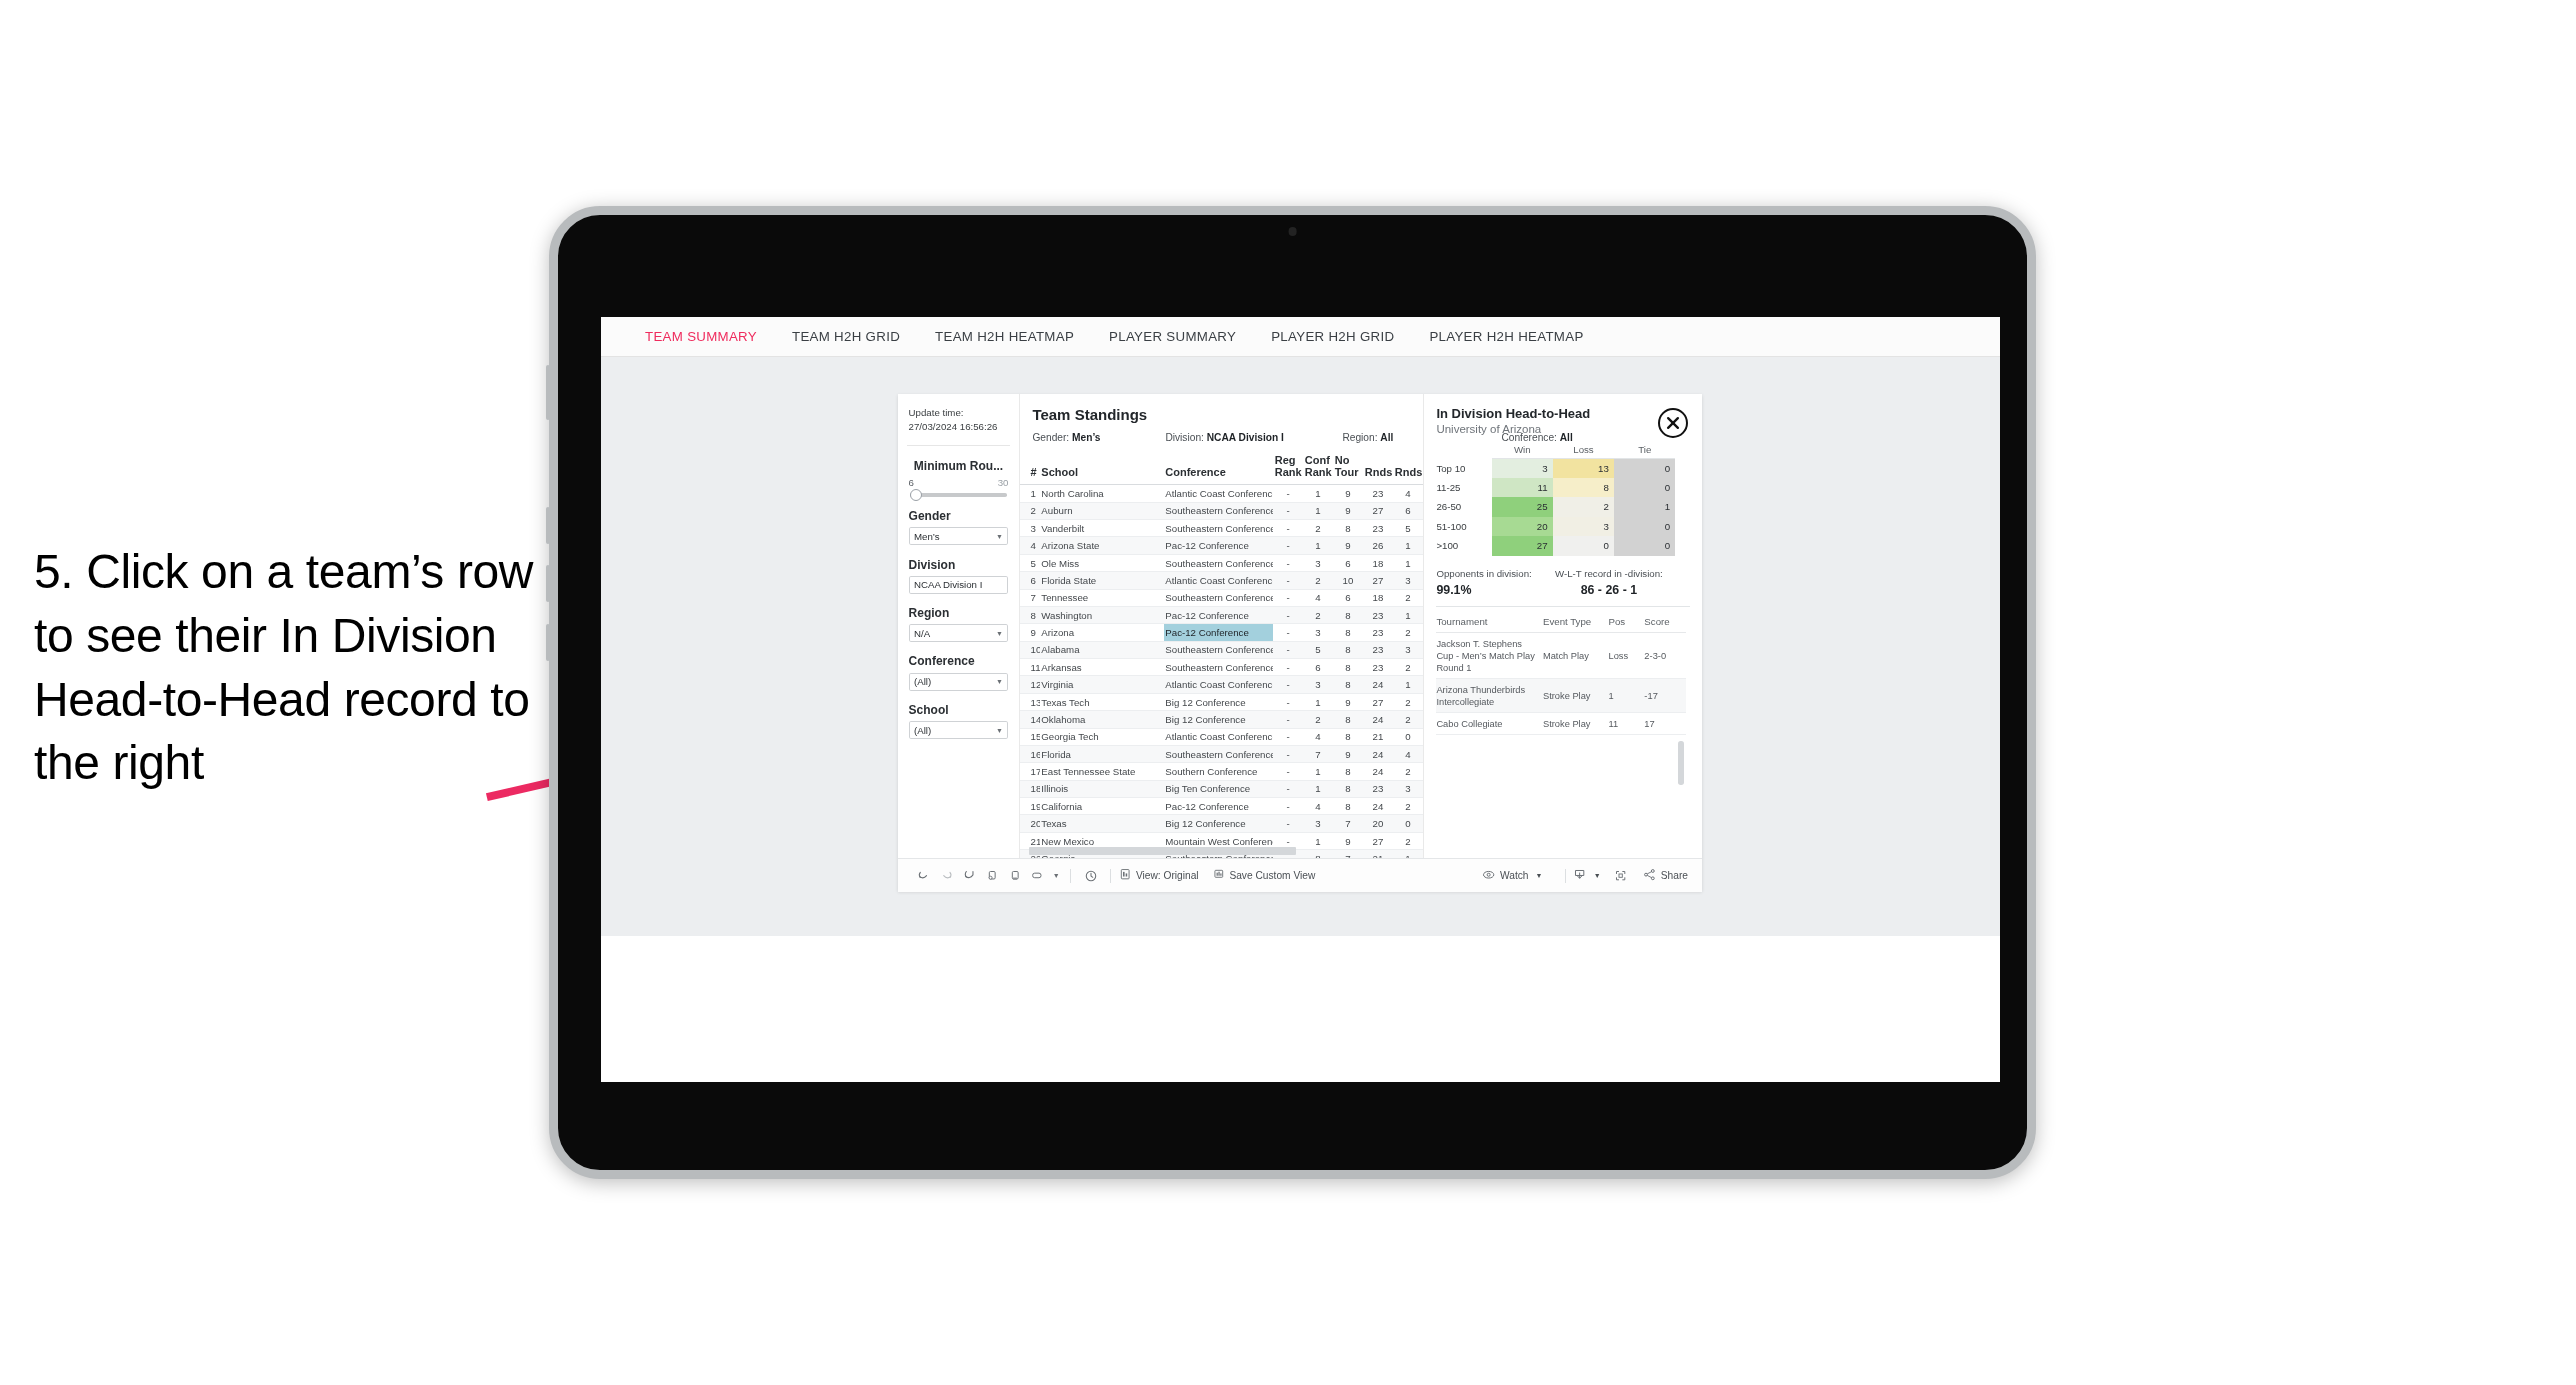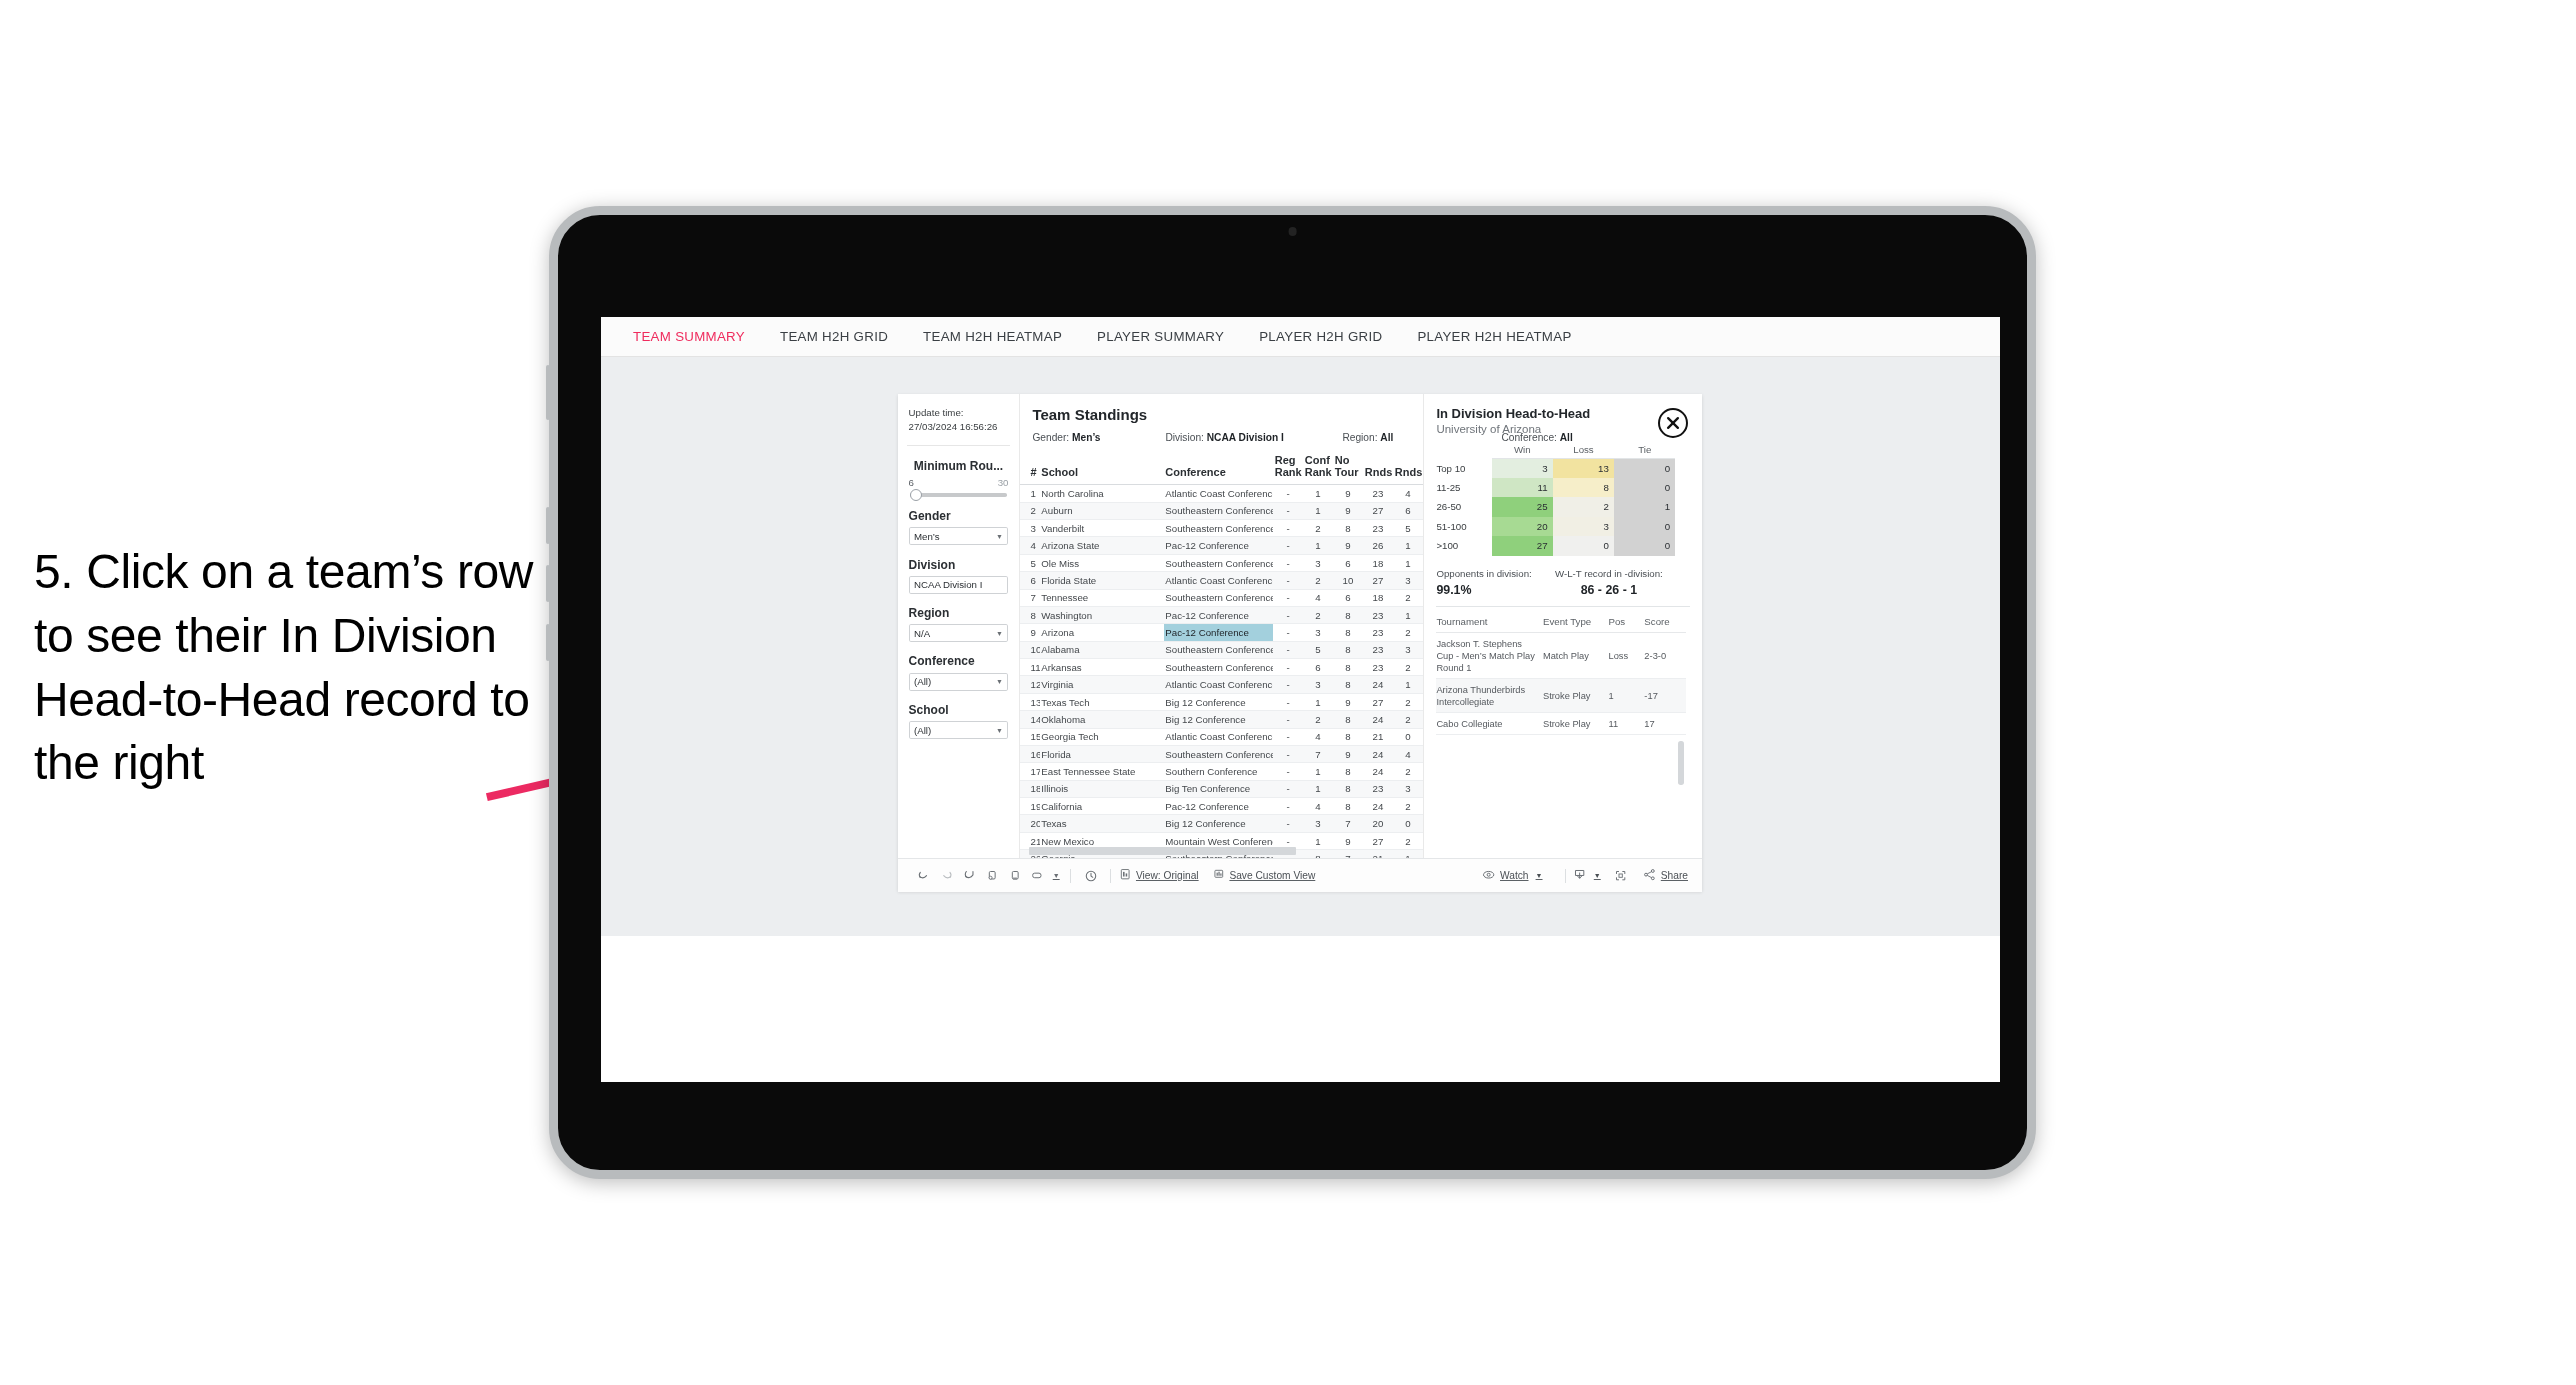--- a/index.html
+++ b/index.html
@@ -78,21 +78,21 @@
   }
   .hr-div { color:#c8c8c8; }
   .signout { cursor:pointer; }
 
   
   #sub-nav {
     height:40px; background:#fbfbfb; display:flex; align-items:center;
     border-bottom:0.9px solid #e3e3e3; padding-left:32px; gap:35px;
   }
   .subnav-item { font-size:13.3px; color:#3a3f44; letter-spacing:0.3px; cursor:pointer; }
-  .subnav-item.active { color:#ef2b5d; }
+  .subnav-item.active { color:#ef2b5d;margin-left:12px; }
 
   
   #content { background:#eceef0; height:579px; padding:39px 0 0 0; position:relative; }
 
   #viz {
     position:absolute; left:297px; top:37px; width:804px; height:498px;
     background:#ffffff; box-shadow:0 0.9px 3.5px rgba(0,0,0,0.12);
     display:flex; flex-direction:column;
   }
   #viz-body { flex:1; display:flex; overflow:hidden; }
@@ -201,21 +201,21 @@
   .t-pos { width:35px; }
   .t-score { width:41px; }
   .tourn-scroll {
     position:absolute; right:17.7px; top:347px; width:6.2px; height:44px;
     background:#d4d7da; border-radius:2.7px;
   }
 
   
   #viz-toolbar {
     height:34px; border-top:0.9px solid #e4e6e8; background:#fdfdfd;
-    display:flex; align-items:center; padding:0 14px; font-size:10.2px; color:#5c6166; gap:0;text-decoration:underline;
+    display:flex; align-items:center; padding:0 14px; font-size:10.2px; color:#5c6166; gap:0;
   }
   .tb-icon { width:23px; display:flex; align-items:center; justify-content:center; cursor:pointer; color:#6b7075; }
   .tb-sep { width:0.9px; height:14px; background:#dcdfe1; margin:0 8px; }
   .tb-btn { display:flex; align-items:center; gap:4.4px; cursor:pointer; margin-right:14px; color:#4a4f54; }
   .tb-caret { font-size:7px; margin-left:2.7px; }
   .tb-spacer { flex:1; }
 </style>
 </head>
 <body>
 

